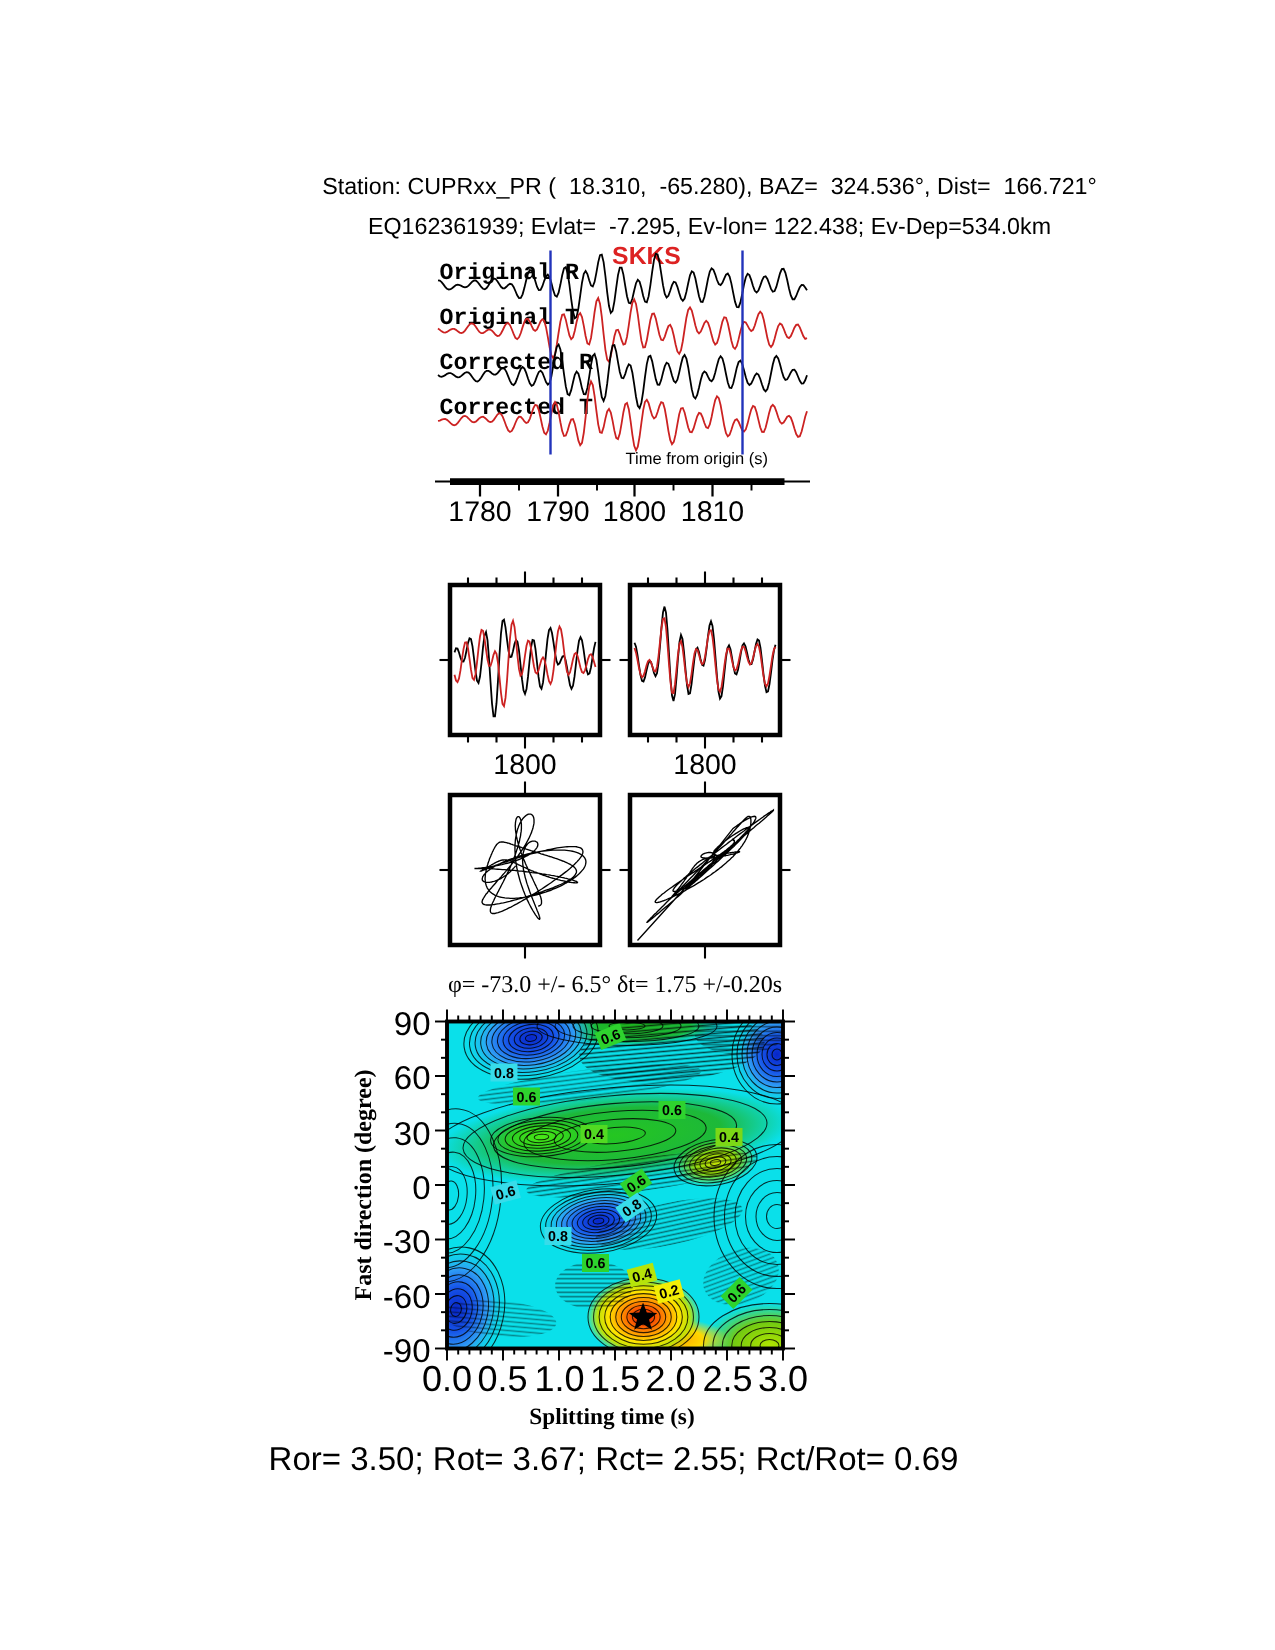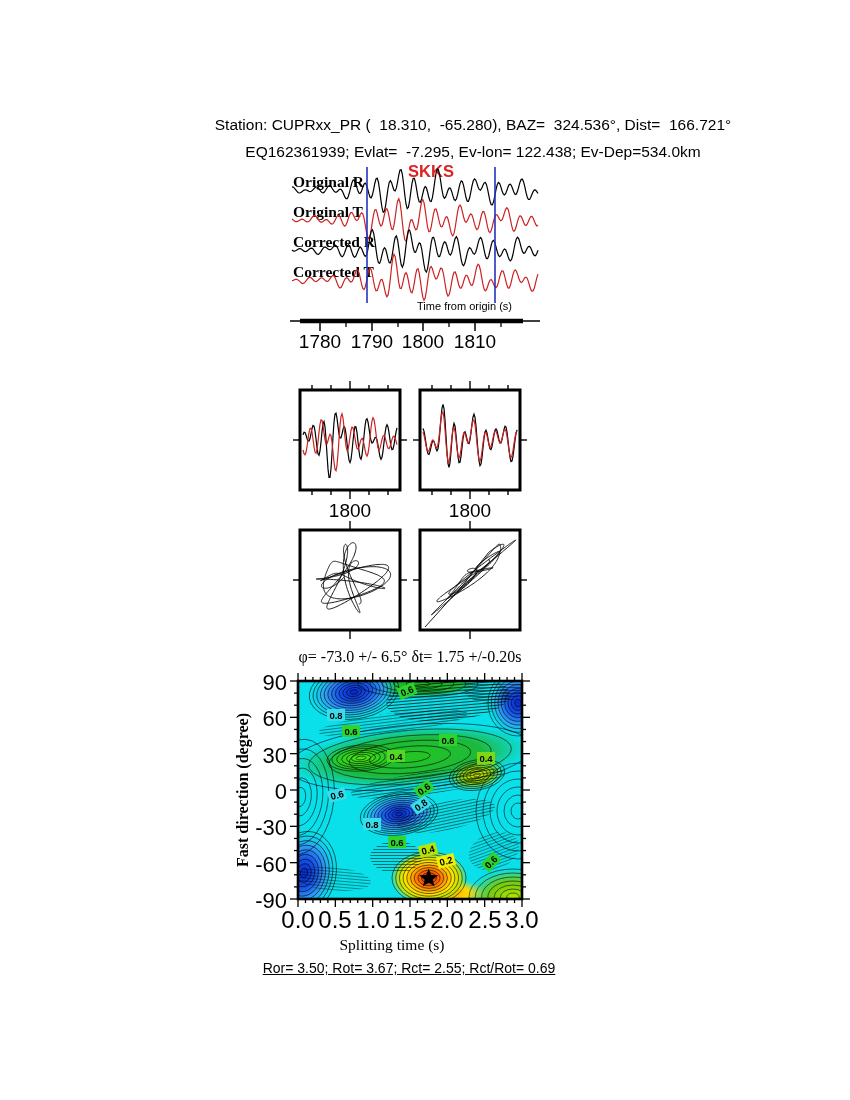--- a/index.html
+++ b/index.html
@@ -3,33 +3,33 @@
 <meta charset="utf-8">
 <style>
   html,body{margin:0;padding:0;background:#fff;}
   .page{position:relative;width:850px;height:1100px;background:#ffffff;overflow:hidden;
         font-family:"Liberation Sans",sans-serif;color:#000;}
   .hdr{position:absolute;left:0;width:850px;text-align:center;white-space:pre;font-size:15.5px;padding-left:48px;}
   .hdr.l1{top:116px;}
   .hdr.l2{top:143px;}
   .skks{position:absolute;left:401px;top:162px;width:60px;text-align:center;
         color:#dd2222;font-weight:bold;font-size:16.5px;}
-  .trlabel{position:absolute;left:293px;font-family:Liberation Serif, serif;
+  .trlabel{position:absolute;left:293px;font-family:Liberation Mono, monospace;
         font-weight:bold;font-size:15.5px;}
   .taxis-title{position:absolute;left:312px;top:300px;width:200px;text-align:right;font-size:11px;}
   .bigtick{position:absolute;transform:translateX(-50%);font-size:19px;}
   .ctitle{position:absolute;left:260px;top:648px;width:300px;text-align:center;
         font-family:"Liberation Serif",serif;font-weight:normal;font-size:16px;white-space:pre;}
   .ylab{position:absolute;left:243px;top:790px;transform:translate(-50%,-50%) rotate(-90deg);
         font-family:"Liberation Serif",serif;font-weight:bold;font-size:16px;white-space:nowrap;}
   .ytick{position:absolute;left:230px;width:57px;text-align:right;font-size:22px;}
   .xtick{position:absolute;top:906px;transform:translateX(-50%);font-size:24px;}
-  .xlab{position:absolute;left:292px;top:936px;width:200px;text-align:center;
-        font-family:"Liberation Serif",serif;font-weight:normal;font-size:15.5px;}
-  .footer{position:absolute;left:0;top:960px;width:818px;text-align:center;font-size:14px;text-decoration:underline;}
+  .xlab{position:absolute;left:308px;top:936px;width:200px;text-align:center;
+        font-family:"Liberation Serif",serif;font-weight:bold;font-size:15.5px;}
+  .footer{position:absolute;left:0;top:960px;width:818px;text-align:center;font-size:22px;}
   svg{position:absolute;overflow:visible;}
   #traces-svg{left:290px;top:160px;}
   #taxis-svg{left:283px;top:306px;}
   #wf1{left:291px;top:379px;} #wf2{left:411px;top:379px;}
   #pm1{left:291px;top:519px;} #pm2{left:411px;top:519px;}
   #contour-svg{left:278px;top:661px;}
 </style>
 </head>
 <body>
 

